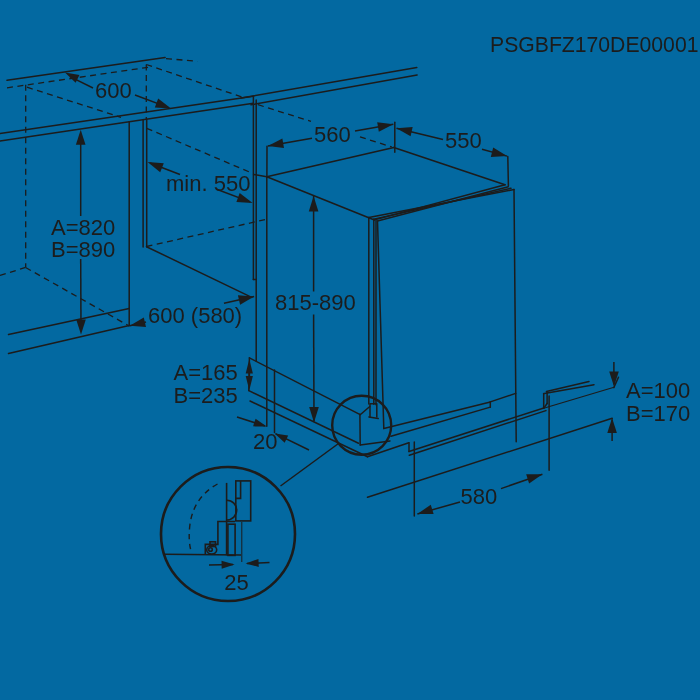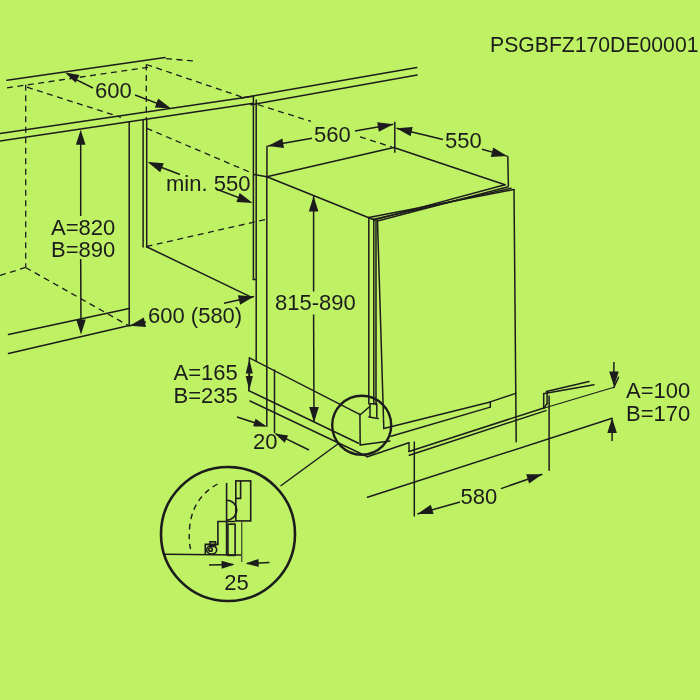--- a/index.html
+++ b/index.html
@@ -1,16 +1,16 @@
 <!DOCTYPE html>
 <html><head>
 <meta charset="utf-8">
 <style>
   html,body{margin:0;padding:0;background:#ffffff;}
-  .wrap{width:700px;height:700px;position:relative;overflow:hidden;background:#bef264;}
+  .wrap{width:700px;height:700px;position:relative;overflow:hidden;background:#0369a1;}
   svg{position:absolute;left:0;top:0;}
   text{font-family:"Liberation Sans",sans-serif;fill:#1c1c1c;}
 </style>
 </head>
 <body>
 <div class="wrap">
 <svg width="700" height="700" viewBox="0 0 700 700">
   <g stroke="#1c1c1c" stroke-width="1.5" fill="none" stroke-linecap="round">
 
     <path d="M7,80.3 L165.1,57.6"></path>

